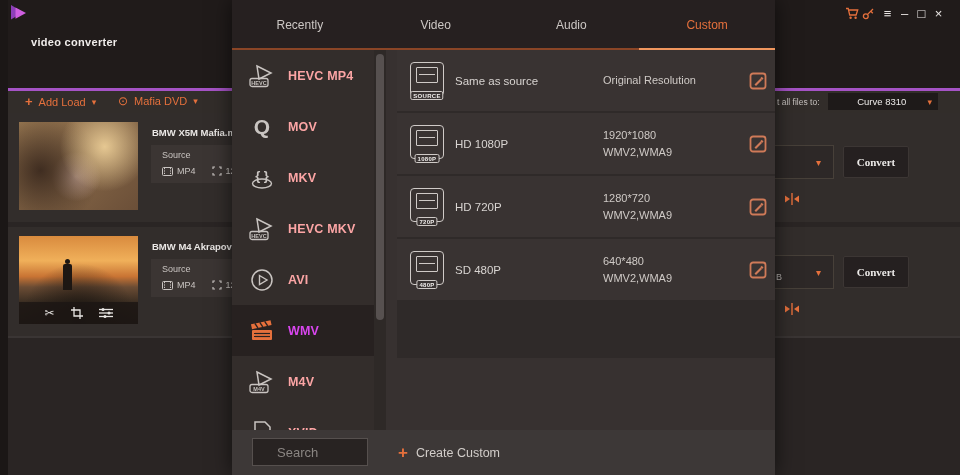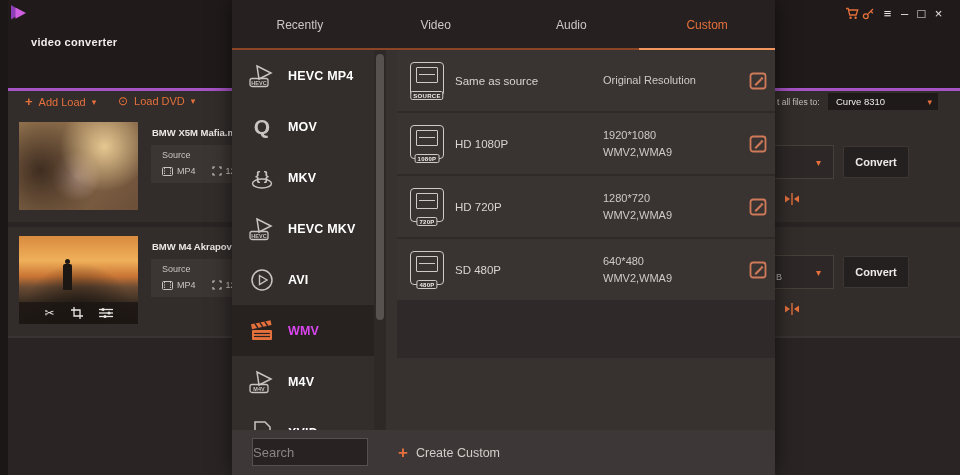--- a/index.html
+++ b/index.html
@@ -17,21 +17,21 @@
   .wc.white { color:#e9e6e4; font-size:13px; }
 
   .accent-line { position:absolute; left:0; top:88px; width:960px; height:3px; background:#a553c5; }
 
   
   .toolbar { position:absolute; left:0; top:91px; width:960px; height:22px; background:#322d2a; }
   .tb-item { position:absolute; top:3px; display:flex; align-items:center; gap:6px; color:#e5703c; font-size:11px; cursor:pointer; }
   .tb-plus { font-size:13px; font-weight:bold; }
   .tb-caret { font-size:9px; color:#e5703c; }
   .convert-all-label { position:absolute; left:777px; top:6px; font-size:8.5px; color:#c6c1be; }
-  .profile-select { position:absolute; left:828px; top:2px; width:110px; height:17px; background:#1e1a19; display:flex; align-items:center; cursor:pointer; }
+  .profile-select { position:absolute; left:828px; top:2px; width:110px; height:17px; background:#1e1a19; display:flex; align-items:center; cursor:pointer;text-align:center; }
   .profile-select .val { font-size:9.5px; color:#eceae8; padding-left:8px; flex:1; }
   .profile-select .tb-caret { padding-right:6px; }
 
   
   .file-row { position:absolute; left:0; width:960px; height:109px; background:#322d2b; }
   .row-gap-line { position:absolute; left:0; top:336px; width:960px; height:2px; background:#3a3534; }
   .thumb { position:absolute; left:19px; top:9px; width:119px; height:88px; overflow:hidden; }
   .thumb1 { background:
       radial-gradient(circle at 72% 28%, rgba(235,205,150,.95), rgba(235,205,150,0) 42%),
       radial-gradient(circle at 18% 55%, rgba(55,38,28,.9), rgba(55,38,28,0) 55%),
@@ -46,58 +46,58 @@
   .tool-ic { color:#e9e6e3; font-size:12px; line-height:1; cursor:pointer; display:flex; align-items:center; }
   .file-name { position:absolute; left:152px; top:14px; width:100px; font-size:9.5px; font-weight:bold; color:#eae7e5; white-space:nowrap; overflow:hidden; }
   .source-box { position:absolute; left:151px; top:32px; width:92px; height:38px; background:#3b3533; padding:5px 0 0 11px; }
   .source-label { font-size:9px; color:#c9c4c1; }
   .source-meta { display:flex; align-items:center; gap:4px; margin-top:6px; color:#c9c4c1; font-size:9px; }
   .source-meta .sep { width:8px; }
 
   
   .fmt-box { position:absolute; width:72px; height:34px; background:#2d2827; border:1px solid #474039; display:flex; align-items:center; justify-content:flex-end; cursor:pointer; }
   .fmt-box .tb-caret { padding-right:12px; font-size:10px; }
-  .convert-btn { position:absolute; width:66px; height:32px; background:#252020; border:1px solid #3c3634; border-radius:2px; color:#eceae8; font-size:11px; font-weight:bold; display:flex; align-items:center; justify-content:center; cursor:pointer; }
+  .convert-btn { position:absolute; width:66px; height:32px; background:#252020; border:1px solid #3c3634; border-radius:2px; color:#eceae8; font-size:11px; font-weight:bold; display:flex; align-items:center; justify-content:center; cursor:pointer;font-family:Liberation Serif, serif; }
   .merge-ic { position:absolute; cursor:pointer; }
   .size-suffix { position:absolute; left:776px; top:272px; font-size:9px; color:#b8b3b0; }
 
   .left-strip { position:absolute; left:0; top:0; width:8px; height:475px; background:#1b1716; }
 
   
   .panel { position:absolute; left:232px; top:0; width:543px; height:475px; background:#373130; box-shadow:0 0 20px rgba(0,0,0,.6); }
 
   .tabbar { position:absolute; left:0; top:0; width:543px; height:50px; background:#262020; display:flex; }
   .tab { flex:1; display:flex; align-items:center; justify-content:center; font-size:12px; color:#ccc7c4; cursor:pointer; }
   .tab.active { color:#e5703c; }
   .tab-underline { position:absolute; left:0; bottom:0; width:543px; height:2px; background:#8a4526; }
   .tab-underline-active { position:absolute; left:407px; bottom:0; width:136px; height:2px; background:#f0965e; }
 
   .format-list { position:absolute; left:0; top:50px; width:142px; height:382px; background:#332d2b; overflow:hidden; }
   .fmt-item { height:51px; display:flex; align-items:center; padding-left:16px; cursor:pointer; }
   .fmt-item.selected { background:#272120; }
   .fmt-icon { width:28px; height:28px; display:flex; align-items:center; justify-content:center; color:#c9c4c1; flex-shrink:0; }
-  .fmt-label { margin-left:12px; font-size:12.5px; font-weight:bold; color:#ffffff; letter-spacing:.2px; }
+  .fmt-label { margin-left:12px; font-size:12.5px; font-weight:bold; color:#fca5a5; letter-spacing:.2px; }
   .fmt-item.selected .fmt-label { color:#d946ef; }
   .q-glyph { font-size:21px; font-weight:bold; color:#c9c4c1; line-height:1; }
 
   .v-scrollbar { position:absolute; left:142px; top:50px; width:12px; height:382px; background:#2e2927; }
   .v-thumb { position:absolute; left:2px; top:4px; width:8px; height:266px; background:#575150; border-radius:4px; cursor:pointer; }
 
   .options { position:absolute; left:165px; top:50px; width:378px; height:308px; background:#2f2a29; }
   .opt-row { position:relative; height:61px; margin-bottom:2px; background:#393332; }
   .opt-icon { position:absolute; left:13px; top:12px; width:34px; height:34px; border:1.5px solid #cfcac7; border-radius:4px; }
   .opt-icon .film { position:absolute; left:5px; top:4px; right:5px; height:16px; border:1px solid #cfcac7; border-radius:1px; }
   .opt-icon .film::before { content:""; position:absolute; left:2px; top:6px; right:2px; height:1px; background:#cfcac7; }
   .opt-badge { position:absolute; left:50%; bottom:-5px; transform:translateX(-50%); background:#393332; border:1px solid #cfcac7; border-radius:2px; font-size:6px; font-weight:bold; color:#efecea; padding:1px 2px 0; letter-spacing:.3px; white-space:nowrap; }
   .opt-title { position:absolute; left:58px; top:0; height:61px; display:flex; align-items:center; font-size:11.5px; color:#d8d4d1; }
   .opt-vals { position:absolute; left:206px; top:0; height:61px; display:flex; flex-direction:column; justify-content:center; font-size:11px; color:#cfcac6; line-height:17px; }
   .edit-btn { position:absolute; right:8px; top:50%; transform:translateY(-50%); cursor:pointer; display:flex; }
 
   .panel-bottom { position:absolute; left:0; bottom:0; width:543px; height:45px; background:#3d3837; display:flex; align-items:center; }
-  .search-input { position:absolute; left:20px; top:8px; width:116px; height:28px; background:#282322; border:1px solid #56504e; color:#d8d4d1; font-size:13px; padding:0 0; outline:none; font-family:"Liberation Sans", sans-serif; }
+  .search-input { position:absolute; left:20px; top:8px; width:116px; height:28px; background:#282322; border:1px solid #56504e; color:#d8d4d1; font-size:13px; padding:0 24px; outline:none; font-family:"Liberation Sans", sans-serif; }
   .search-input::placeholder { color:#8a8582; }
   .create-custom { position:absolute; left:166px; top:0; height:45px; display:flex; align-items:center; gap:8px; cursor:pointer; }
   .cc-plus { color:#e5703c; font-size:17px; font-weight:bold; line-height:1; }
   .cc-label { color:#d2cdc9; font-size:12.5px; }
 
   svg { display:block; }
 </style>
 </head>
 <body>
 
@@ -135,21 +135,21 @@
   <div class="accent-line"></div>
 
   <div class="toolbar">
     <span class="tb-item" style="left:25px;">
       <span class="tb-plus">+</span>
       <span>Add Load</span>
       <span class="tb-caret">▾</span>
     </span>
     <span class="tb-item" style="left:118px;">
       <span style="font-size:12px;">⊙</span>
-      <span>Load DVD</span>
+      <span>Mafia DVD</span>
       <span class="tb-caret">▾</span>
     </span>
     <span class="convert-all-label">t all files to:</span>
     <span class="profile-select">
       <span class="val">Curve 8310</span>
       <span class="tb-caret">▾</span>
     </span>
   </div>
 
   <div class="file-row" style="top:113px;">

